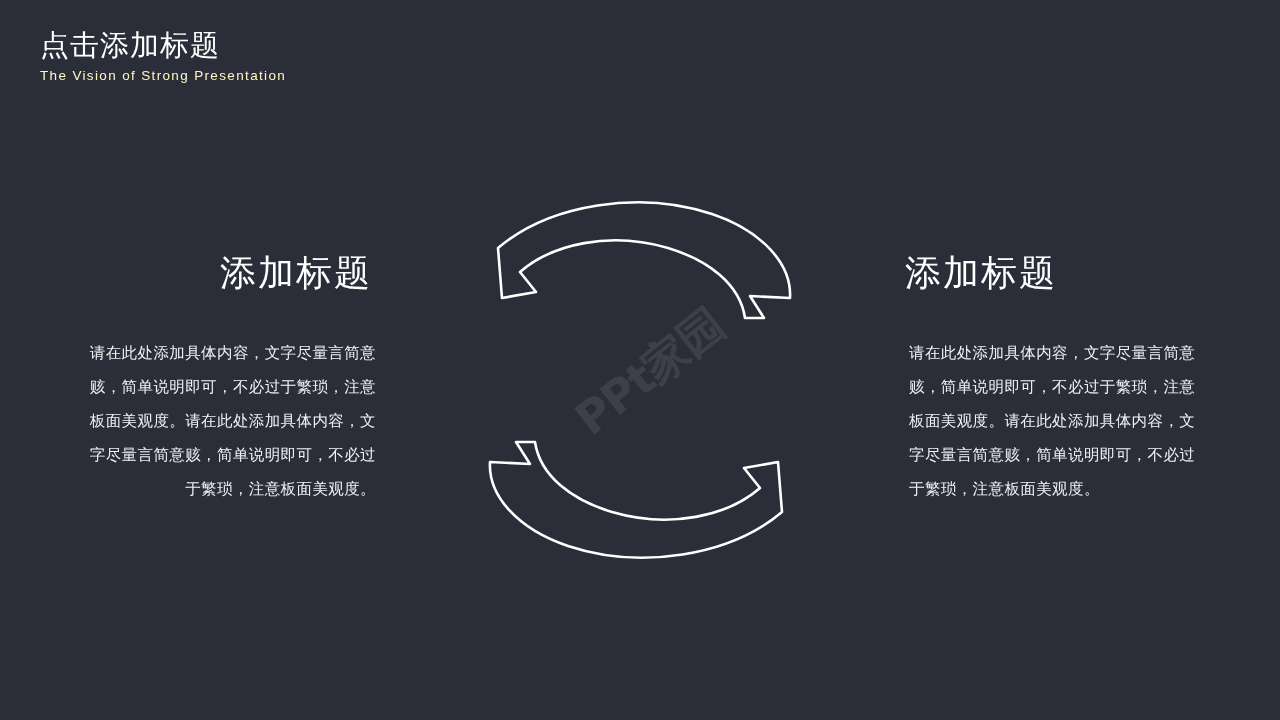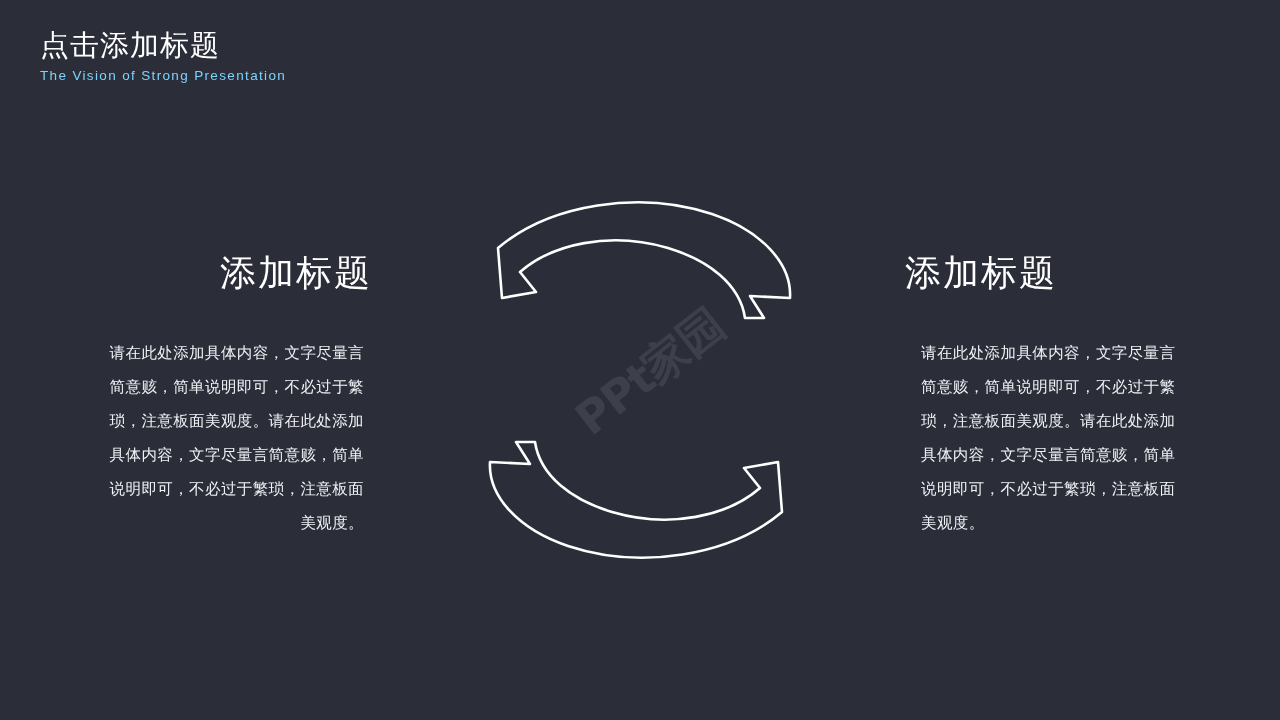--- a/index.html
+++ b/index.html
@@ -34,21 +34,21 @@
     line-height: 34px;
     color: #ffffff;
     font-weight: 400;
     letter-spacing: 1px;
     white-space: nowrap;
   }
   .header-subtitle {
     margin-top: 6px;
     font-size: 13.5px;
     line-height: 16px;
-    color: #7dd3fc;
+    color: #fef9c3;
     letter-spacing: 1.35px;
     white-space: nowrap;
   }
 
   
   .col {
     position: absolute;
     top: 250px;
     width: 300px;
   }
@@ -64,21 +64,21 @@
     margin: 0 0 40px 0;
     white-space: nowrap;
   }
   .col-left .col-heading  { padding-right: 8px; }
 
   .col-body {
     font-size: 15.5px;
     line-height: 34px;
     color: #f1f2f5;
     letter-spacing: 0.4px;
-    margin: 16px;
+    margin: 4px;
   }
 
   
   .cycle {
     position: absolute;
     left: 440px;
     top: 180px;
     width: 400px;
     height: 400px;
   }

